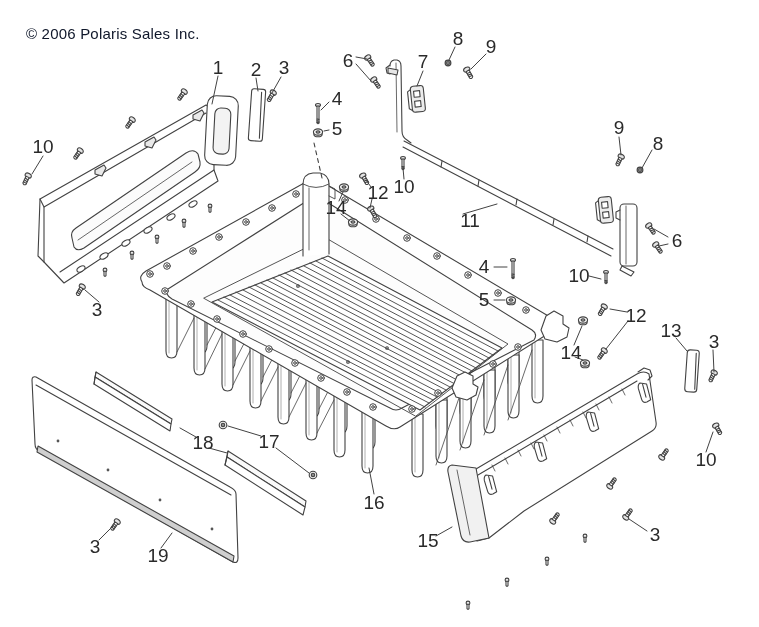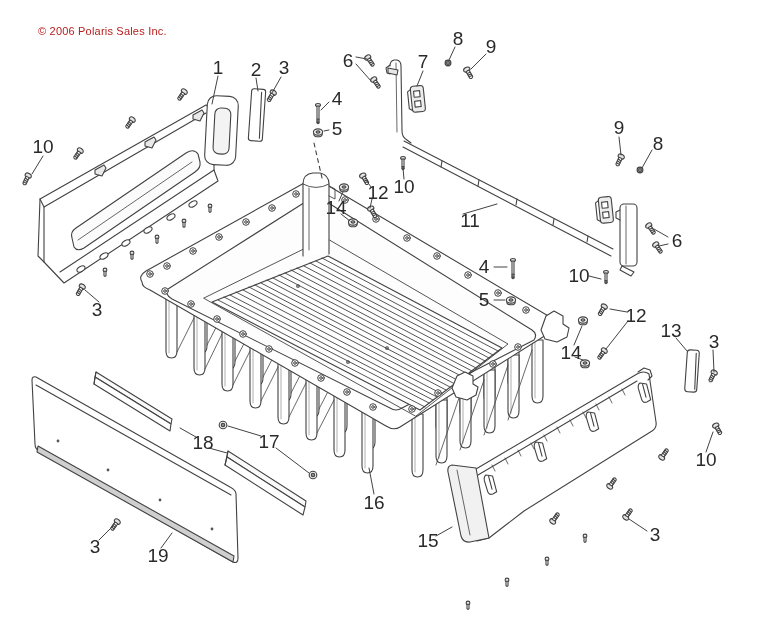--- a/index.html
+++ b/index.html
@@ -1,19 +1,19 @@
 <!DOCTYPE html>
 <html><head>
 <meta charset="utf-8">
 <style>
   html,body{margin:0;padding:0;background:#fff;}
   .canvas{position:relative;width:759px;height:627px;background:#fff;overflow:hidden;
           font-family:"Liberation Sans",sans-serif;}
-  .copyright{position:absolute;left:26px;top:25px;font-size:11px;color:#b91c1c;
-             letter-spacing:.2px;white-space:nowrap;margin-left:12px;}
+  .copyright{position:absolute;left:26px;top:25px;font-size:15px;color:#0f172a;
+             letter-spacing:.2px;white-space:nowrap;}
   svg{position:absolute;left:0;top:0;}
   svg text.co{font-family:"Liberation Sans",sans-serif;font-size:19px;fill:#2a2a2a;}
 </style>
 </head>
 <body>
 
 <div class="canvas">
   <div class="copyright">© 2006 Polaris Sales Inc.</div>
 
   <svg width="759" height="627" viewBox="0 0 759 627">

